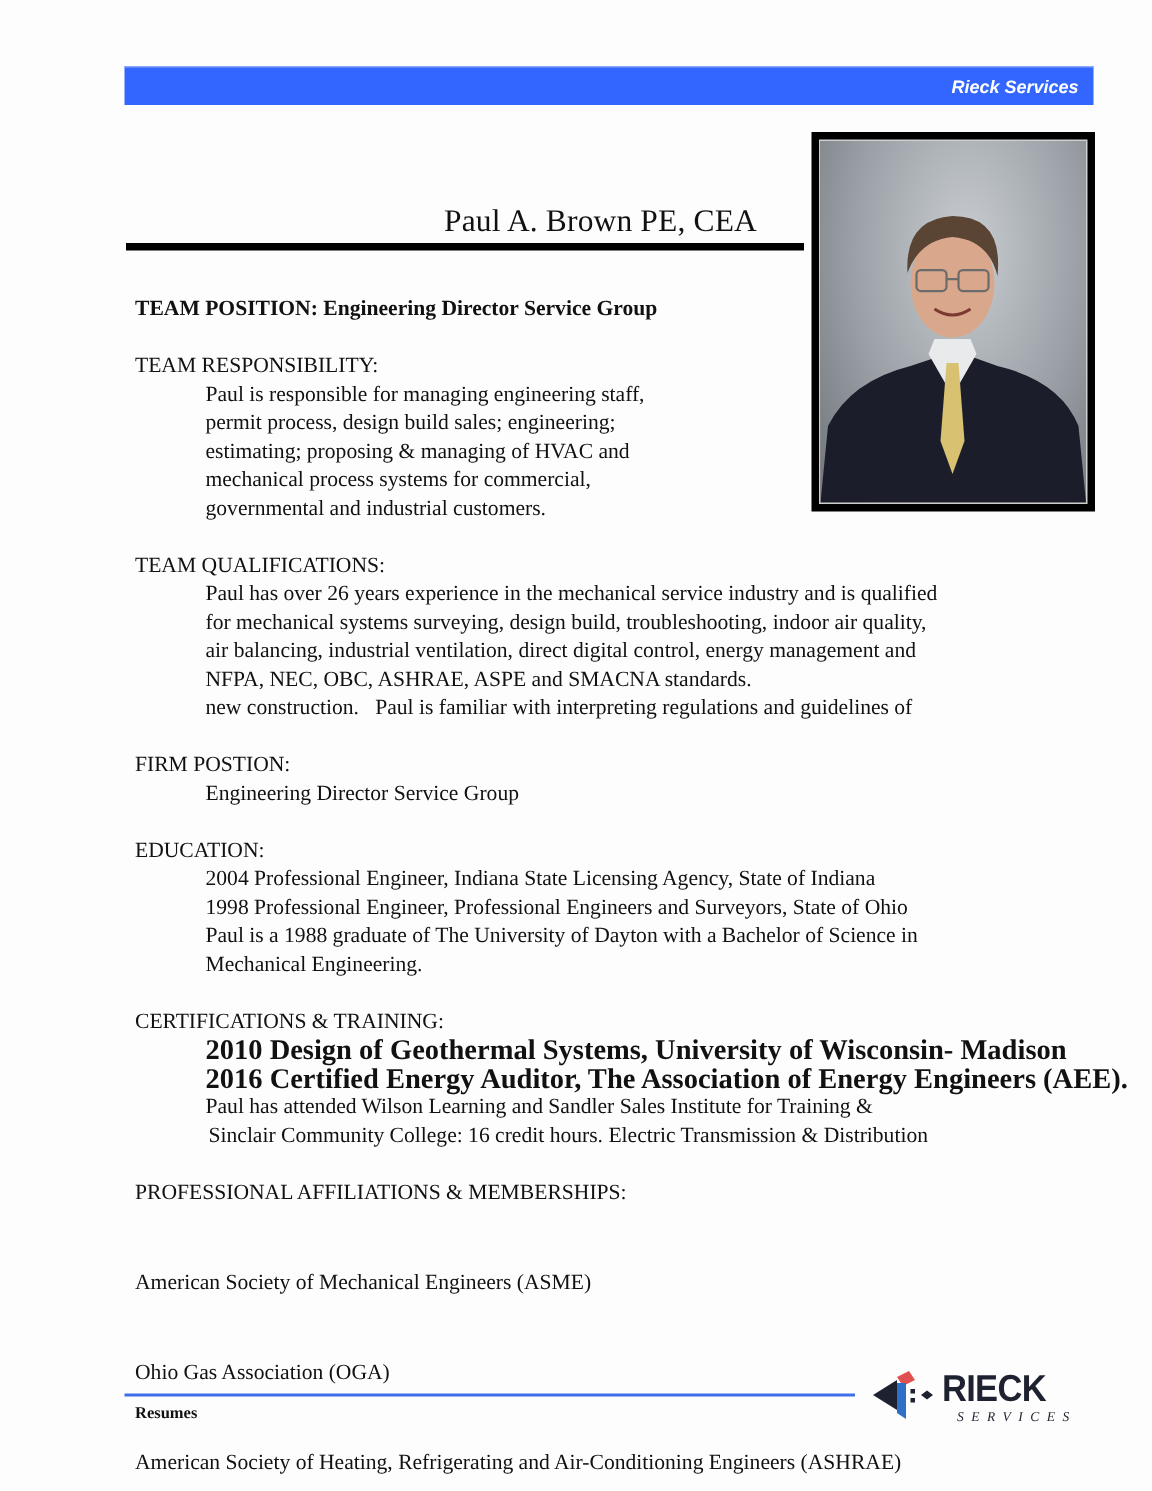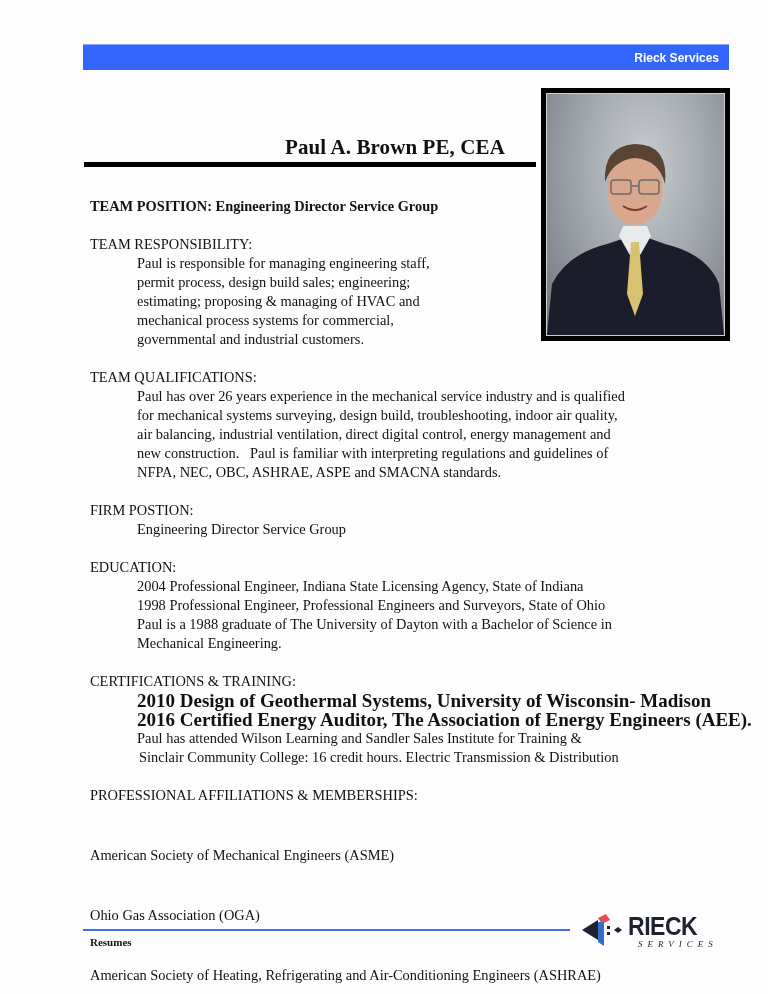--- a/index.html
+++ b/index.html
@@ -2,29 +2,29 @@
 <html><head>
 <meta charset="utf-8">
 <style>
   html, body { margin: 0; padding: 0; }
   body {
     width: 768px; height: 994px; background: #fdfdfd; position: relative; overflow: hidden;
     font-family: "Liberation Serif", "DejaVu Serif", serif; color: #111;
   }
   .topbar {
     position: absolute; left: 83px; top: 44px; width: 646px; height: 25px;
-    background: #3366ff; border-top: 1px solid #8aa8ff;
+    background: #3366ff; border-top: 1px solid #8aa8ff; font-style: italic;
   }
   .topbar .brand {
     position: absolute; right: 10px; top: 6px;
     font-family: "Liberation Sans", "DejaVu Sans", sans-serif; font-weight: bold;
     font-size: 12px; color: #ffffff;
   }
   .name {
-    position: absolute; left: 285px; top: 135px; font-size: 21px; font-weight: bold;
+    position: absolute; left: 296px; top: 135px; font-size: 21px; font-weight: normal;
     white-space: nowrap; letter-spacing: 0.1px;
   }
   .name-rule {
     position: absolute; left: 84px; top: 162px; width: 452px; height: 5px; background: #000;
   }
   .photo-frame {
     position: absolute; left: 541px; top: 88px; width: 189px; height: 253px;
     background: #000; box-sizing: border-box; padding: 5px;
   }
   .photo-inner {
@@ -97,22 +97,22 @@
     <div class="indent">estimating; proposing &amp; managing of HVAC and</div>
     <div class="indent">mechanical process systems for commercial,</div>
     <div class="indent">governmental and industrial customers.</div>
   </div>
 
   <div class="section">
     <div class="section-heading">TEAM QUALIFICATIONS:</div>
     <div class="indent">Paul has over 26 years experience in the mechanical service industry and is qualified</div>
     <div class="indent">for mechanical systems surveying, design build, troubleshooting, indoor air quality,</div>
     <div class="indent">air balancing, industrial ventilation, direct digital control, energy management and</div>
+    <div class="indent">NFPA, NEC, OBC, ASHRAE, ASPE and SMACNA standards.</div>
     <div class="indent" style="white-space:pre">new construction.   Paul is familiar with interpreting regulations and guidelines of</div>
-    <div class="indent">NFPA, NEC, OBC, ASHRAE, ASPE and SMACNA standards.</div>
   </div>
 
   <div class="section">
     <div class="section-heading">FIRM POSTION:</div>
     <div class="indent">Engineering Director Service Group</div>
   </div>
 
   <div class="section">
     <div class="section-heading">EDUCATION:</div>
     <div class="indent">2004 Professional Engineer, Indiana State Licensing Agency, State of Indiana</div>

